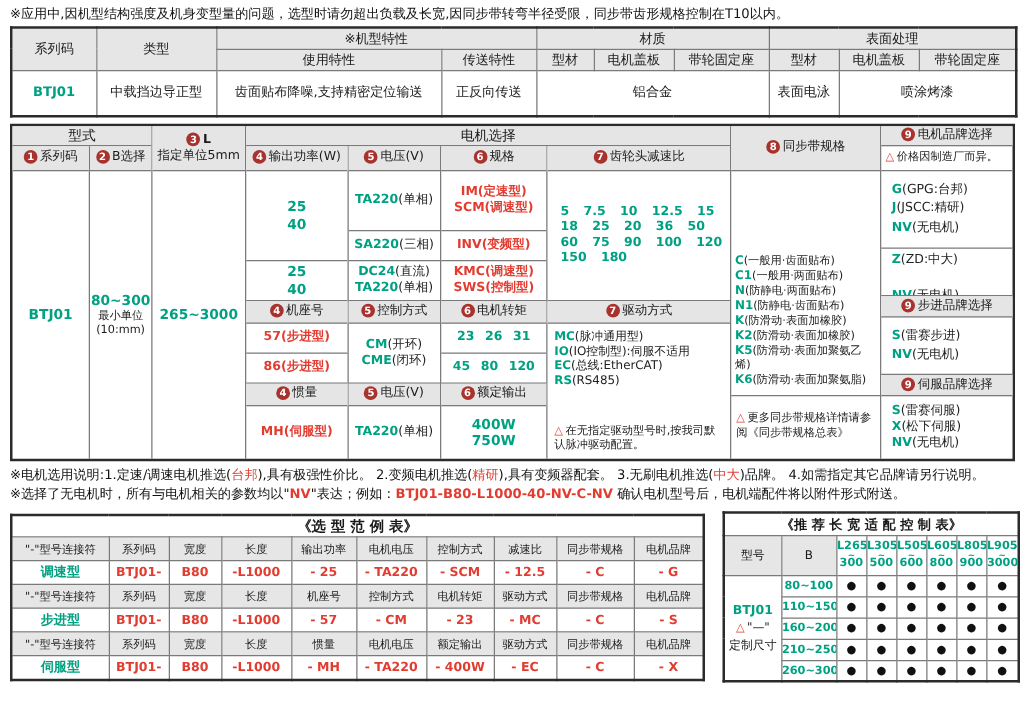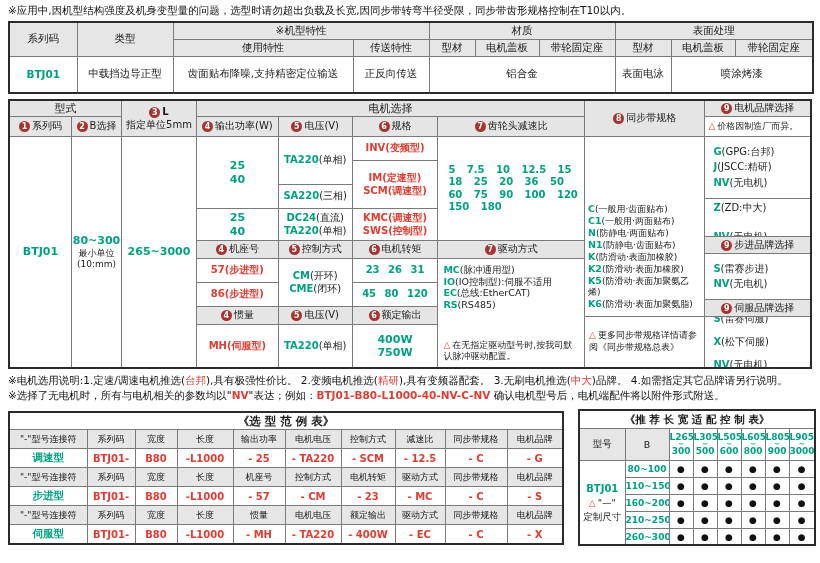--- a/index.html
+++ b/index.html
@@ -201,27 +201,27 @@
         </div>
         <div class="c last small10">
           <span><span class="teal">TA220</span><span class="blk">(单相)</span></span>
         </div>
       </div>
 
       <div class="col br" style="width:86px">
         <div class="c g h20 sh">
           <span><span class="n">6</span><span>规格</span></span>
         </div>
-        <div class="c h24 small10">
-            <span class="red">INV(变频型)</span>
-          </div>
         <div class="c h48 small10">
           <div class="red">IM(定速型)</div>
           <div class="red">SCM(调速型)</div>
         </div>
+        <div class="c h24 small10">
+            <span class="red">INV(变频型)</span>
+          </div>
         <div class="c h32 small10">
           <div class="red">KMC(调速型)</div>
           <div class="red">SWS(控制型)</div>
         </div>
         <div class="c g h18 sh">
           <span><span class="n">6</span><span>电机转矩</span></span>
         </div>
         <div class="c h24">
             <span class="teal small10" style="word-spacing:5px">23 26 31</span>
           </div>
@@ -302,21 +302,21 @@
     <div class="c g h17 sh">
       <span><span class="n">9</span><span>步进品牌选择</span></span>
     </div>
     <div class="c h46 left" style="justify-content:center;padding-left:8px;row-gap:3px">
       <div class="small10"><span class="teal">S</span><span class="blk">(雷赛步进)</span></div>
       <div class="small10"><span class="teal">NV</span><span class="blk">(无电机)</span></div>
     </div>
     <div class="c g h17 sh">
       <span><span class="n">9</span><span>伺服品牌选择</span></span>
     </div>
-    <div class="c last left" style="justify-content:center;padding-left:8px;row-gap:11px">
+    <div class="c last left" style="justify-content:center;padding-left:8px;row-gap:1px">
       <div class="small10"><span class="teal">S</span><span class="blk">(雷赛伺服)</span></div>
       <div class="small10"><span class="teal">X</span><span class="blk">(松下伺服)</span></div>
       <div class="small10"><span class="teal">NV</span><span class="blk">(无电机)</span></div>
     </div>
   </div>
 </div>
 
 <div class="notes">
   <div><span>※电机选用说明:1.定速/调速电机推选(</span><span class="rn">台邦</span><span>),具有极强性价比。 2.变频电机推选(</span><span class="rn">精研</span><span>),具有变频器配套。 3.无刷电机推选(</span><span class="rn">中大</span><span>)品牌。 4.如需指定其它品牌请另行说明。</span></div>
   <div><span>※选择了无电机时，所有与电机相关的参数均以"</span><span class="rb">NV</span><span>"表达；例如：</span><span class="rb">BTJ01-B80-L1000-40-NV-C-NV</span><span>  确认电机型号后，电机端配件将以附件形式附送。</span></div>

